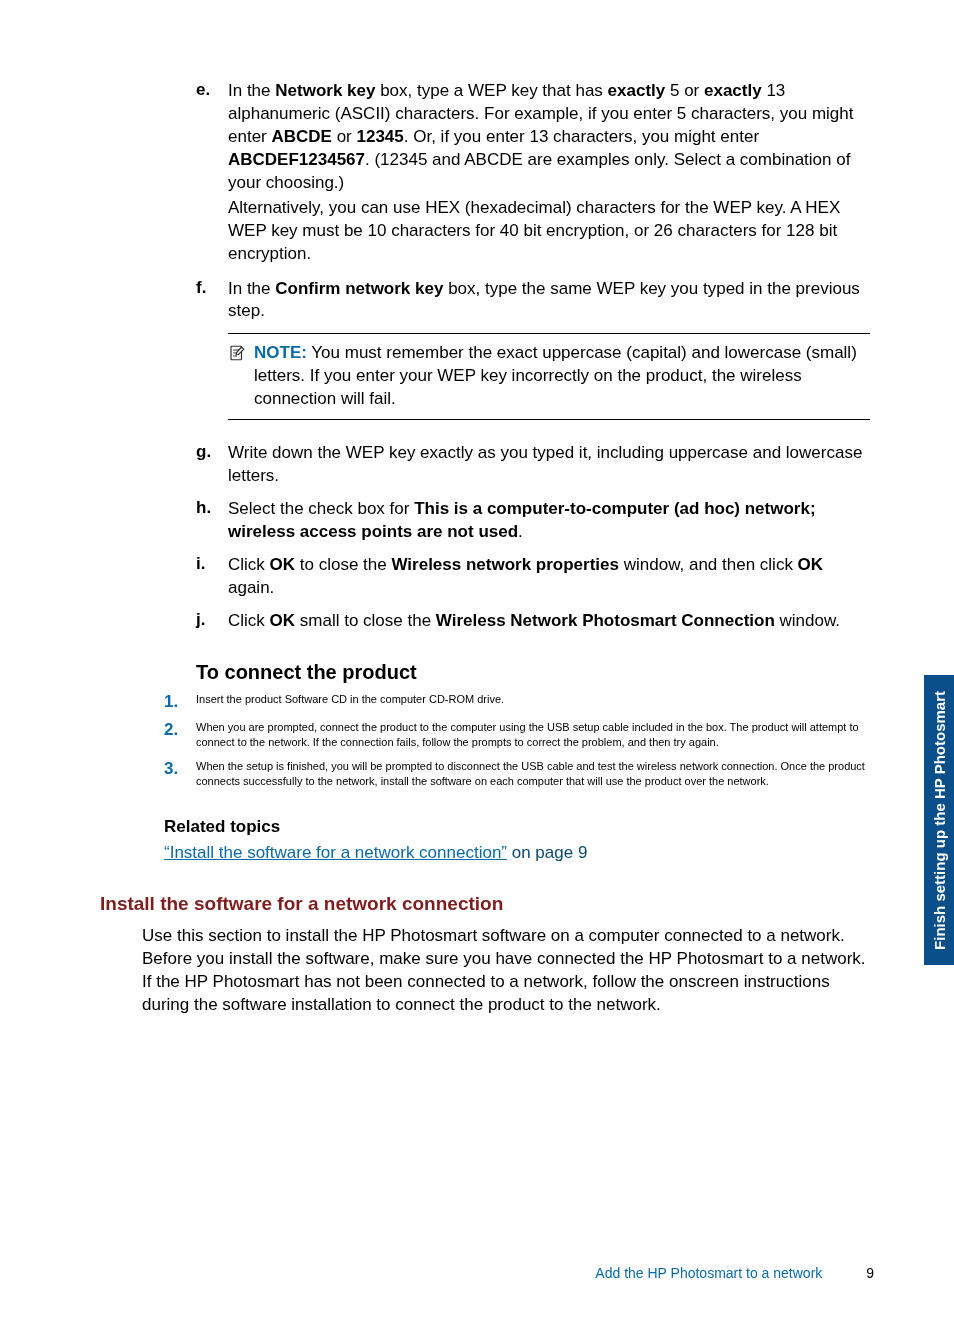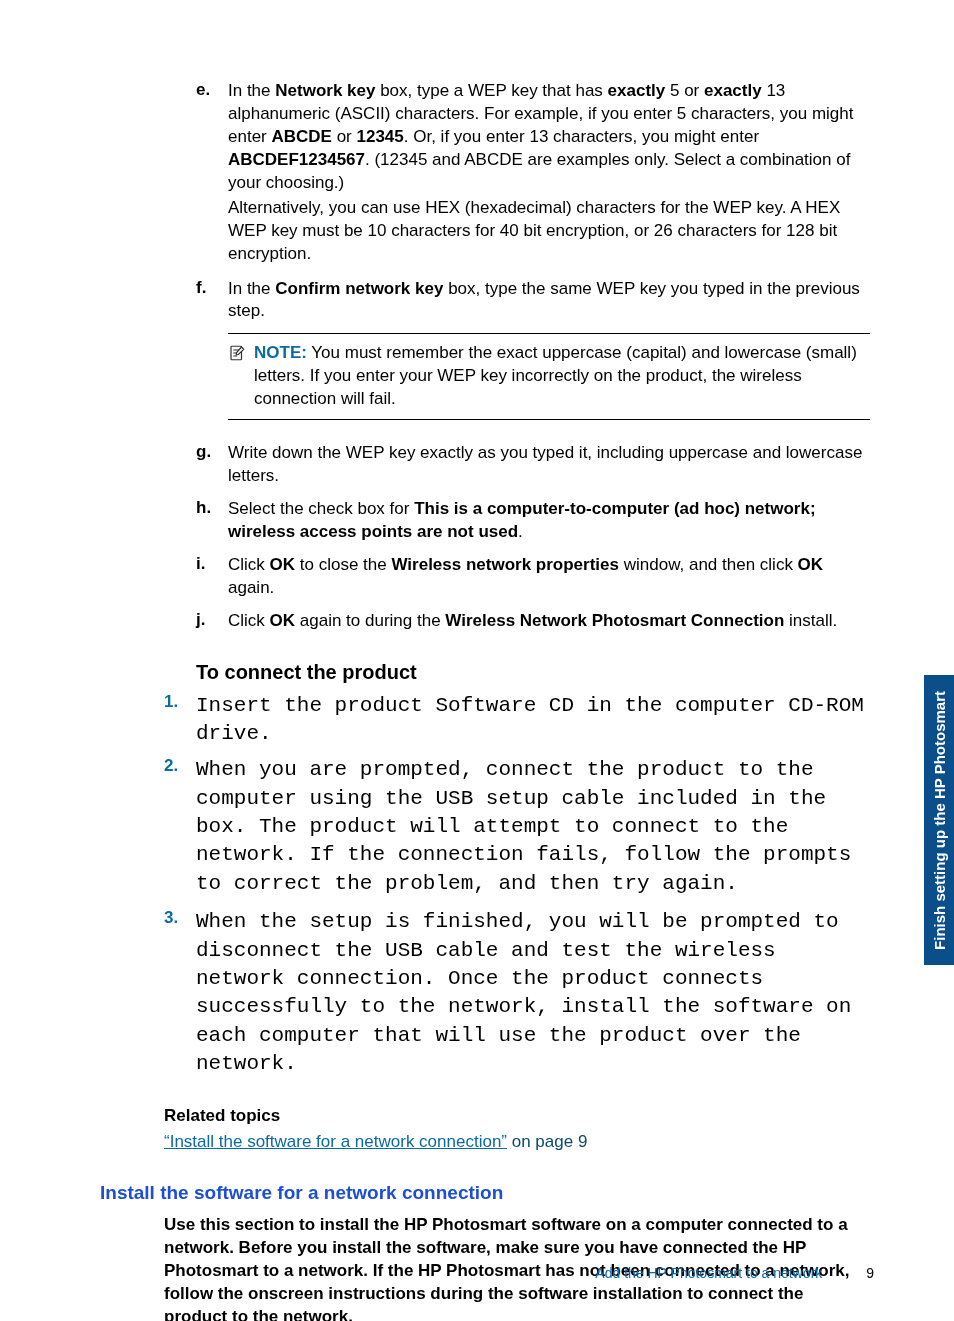--- a/index.html
+++ b/index.html
@@ -15,27 +15,27 @@
   .note-box { border-top: 1px solid #000; border-bottom: 1px solid #000; padding: 8px 0 8px 0; margin: 10px 0 12px 0; display: flex; justify-content: flex-end; }
   .note-icon-wrap { width: 26px; flex-shrink: 0; padding-top: 2px; }
   .note-icon { width: 18px; height: 18px; display: block; }
   .note-text { flex: 1; font-size: 17px; line-height: 1.35; }
   .note-label { font-weight: bold; color: #0a6aa8; }
   .sublist-wrap { margin-left: 96px; }
   .section-heading { font-weight: bold; font-size: 20px; margin-top: 28px; margin-bottom: 8px; margin-left: 96px; }
   .ol-num { list-style: none; margin-left: 64px; }
   .ol-num > li { display: flex; margin-bottom: 8px; }
   .ol-num > li > .marker { width: 32px; flex-shrink: 0; font-size: 17px; font-weight: bold; color: #0a6aa8; }
-  .ol-num > li > .body { flex: 1; font-size: 21px; line-height: 1.35; font-family: Liberation Mono, monospace; }
+  .ol-num > li > .body { flex: 1; font-size: 11px; line-height: 1.35; }
   .related-h { font-weight: bold; font-size: 17px; margin-top: 28px; margin-bottom: 6px; margin-left: 64px; }
   .link { color: #0a6aa8; text-decoration: underline; cursor: pointer; margin-top: 10px; }
   .link-wrap { margin-left: 64px; font-size: 17px; }
   .page-ref { color: #0c4a6e; }
-  .h2 { color: #1d4ed8; font-weight: bold; font-size: 19px; margin-top: 30px; margin-bottom: 10px; }
-  .para { font-size: 17px; line-height: 1.35; margin-left: 64px; font-weight: bold; }
+  .h2 { color: #7f1d1d; font-weight: bold; font-size: 19px; margin-top: 30px; margin-bottom: 10px; }
+  .para { font-size: 17px; line-height: 1.35; margin-left: 42px; }
   .side-tab { position: absolute; right: 0; top: 675px; width: 30px; height: 290px; background: #0a4f8a; color: #fff; font-weight: bold; font-size: 15px; display: flex; align-items: center; justify-content: center; }
   .side-tab span { writing-mode: vertical-rl; transform: rotate(180deg); white-space: nowrap; }
   .footer { position: absolute; bottom: 40px; right: 80px; font-size: 14px; color: #0a6aa8; }
   .footer .pnum { display: inline-block; margin-left: 40px; color: #000; }
 </style>
 </head>
 <body>
 
 <div class="page">
 
@@ -90,21 +90,21 @@
         <li>
           <div class="marker"><span class="bold">i.</span></div>
           <div class="body">
             <span>Click </span><span class="bold">OK</span><span> to close the </span><span class="bold">Wireless network properties</span><span> window, and then click </span><span class="bold">OK</span><span> again.</span>
           </div>
         </li>
 
         <li>
           <div class="marker"><span class="bold">j.</span></div>
           <div class="body">
-            <span>Click </span><span class="bold">OK</span><span> again to during the </span><span class="bold">Wireless Network Photosmart Connection</span><span> install.</span>
+            <span>Click </span><span class="bold">OK</span><span> small to close the </span><span class="bold">Wireless Network Photosmart Connection</span><span> window.</span>
           </div>
         </li>
 
       </ol>
     </div>
 
     <div class="section-heading">To connect the product</div>
 
     <ol class="ol-num">
       <li>

